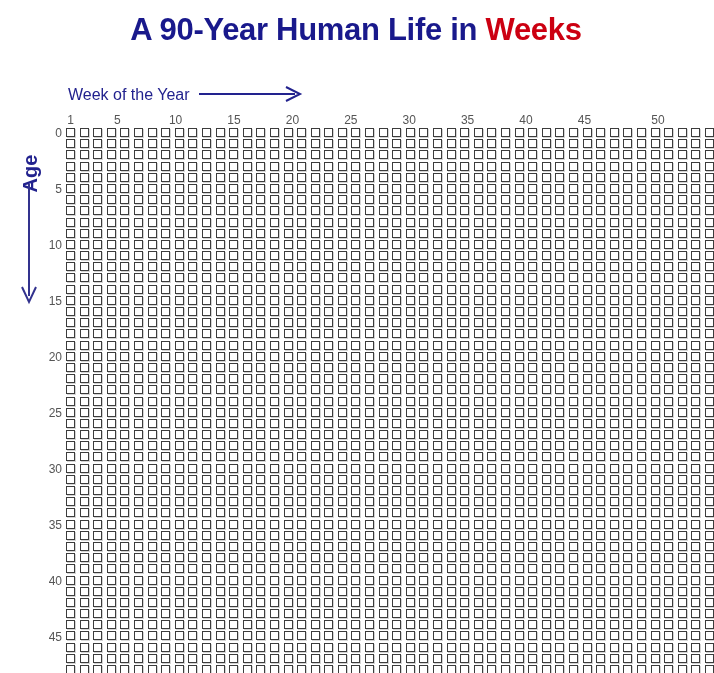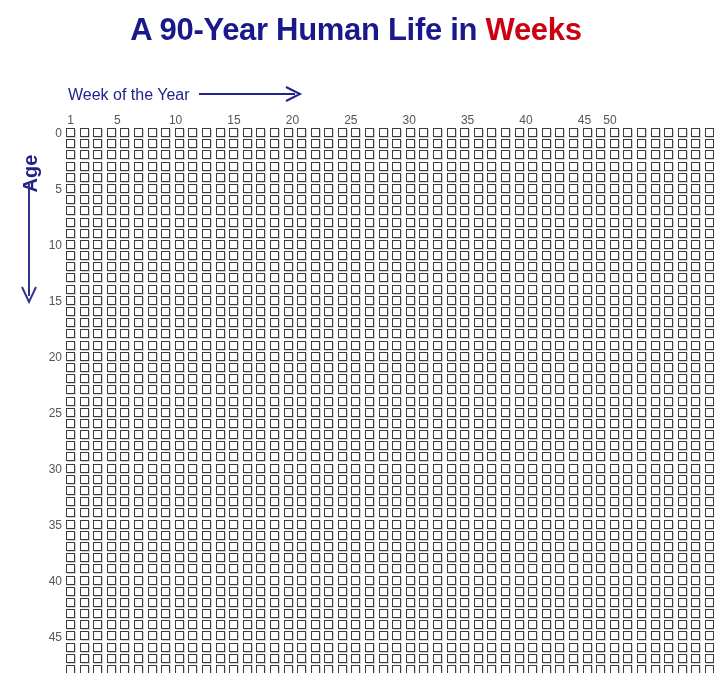--- a/index.html
+++ b/index.html
@@ -164,21 +164,21 @@
     <span class="xt" style="left: 4.5px;">1</span>
     <span class="xt" style="left: 51.22px;">5</span>
     <span class="xt" style="left: 109.62px;">10</span>
     <span class="xt" style="left: 168.02px;">15</span>
     <span class="xt" style="left: 226.42px;">20</span>
     <span class="xt" style="left: 284.82px;">25</span>
     <span class="xt" style="left: 343.22px;">30</span>
     <span class="xt" style="left: 401.62px;">35</span>
     <span class="xt" style="left: 460.02px;">40</span>
     <span class="xt" style="left: 518.42px;">45</span>
-    <span class="xt" style="left: 544px;">50</span>
+    <span class="xt" style="left: 592px;">50</span>
   </div>
 
 <div id="yticks">
     <span class="yt" style="top: 4.5px;">0</span>
     <span class="yt" style="top: 60.5px;">5</span>
     <span class="yt" style="top: 116.5px;">10</span>
     <span class="yt" style="top: 172.5px;">15</span>
     <span class="yt" style="top: 228.5px;">20</span>
     <span class="yt" style="top: 284.5px;">25</span>
     <span class="yt" style="top: 340.5px;">30</span>

